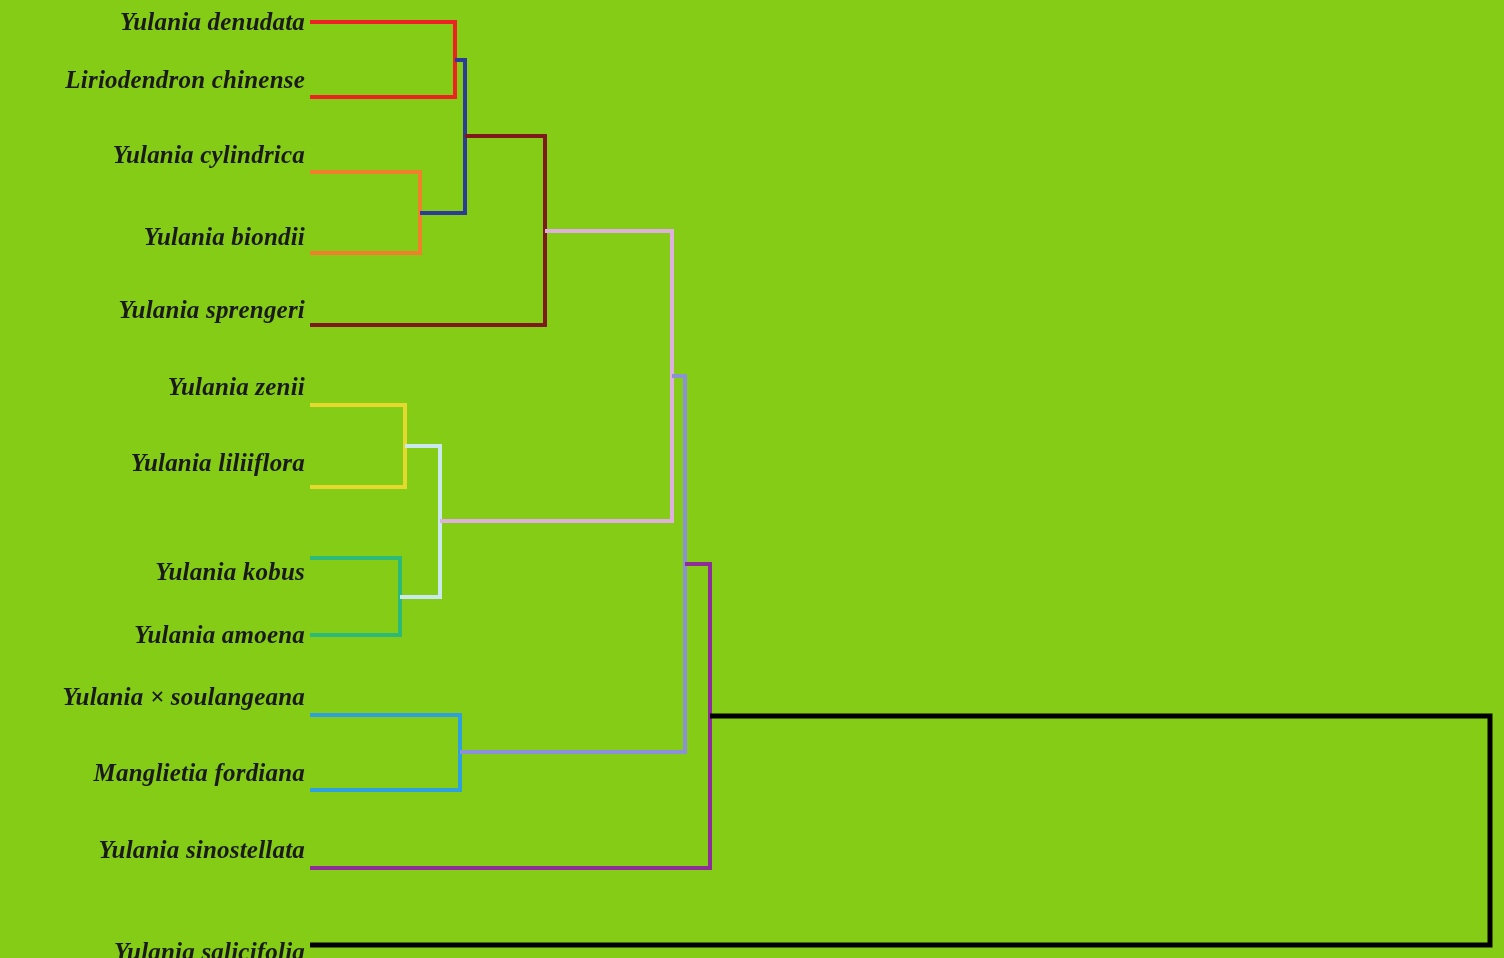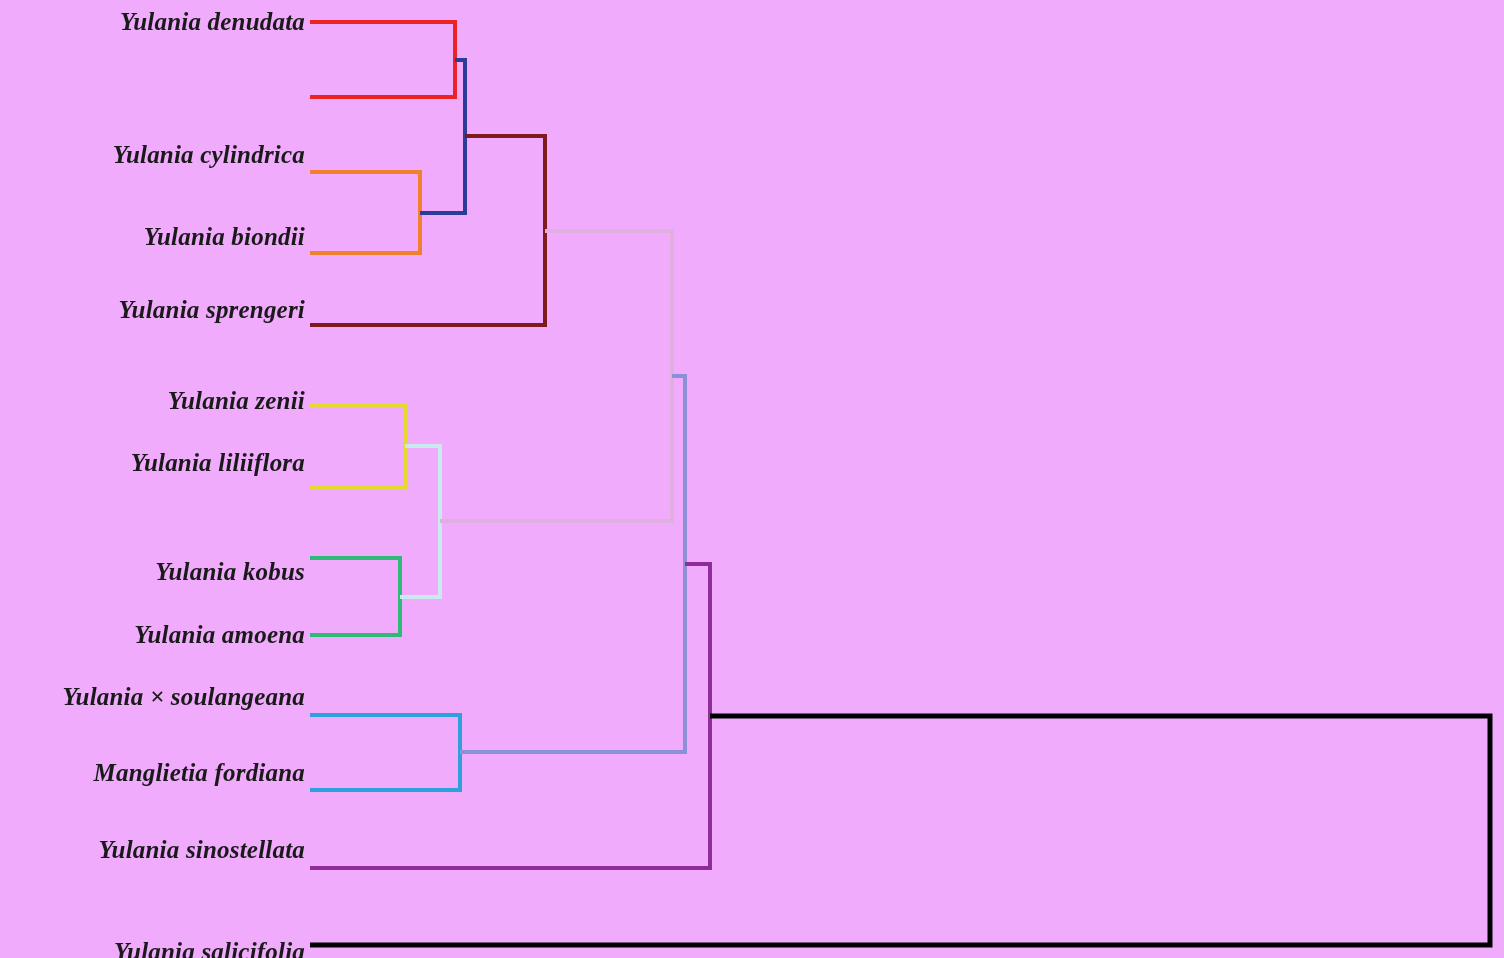--- a/index.html
+++ b/index.html
@@ -4,21 +4,21 @@
 <style>
   html, body {
     margin: 0;
     padding: 0;
     background: #ffffff;
   }
   .figure {
     position: relative;
     width: 1504px;
     height: 958px;
-    background: #f0abfc;
+    background: #84cc16;
     overflow: hidden;
     font-family: "Liberation Serif", "DejaVu Serif", serif;
   }
   .figure svg {
     position: absolute;
     left: 0;
     top: 0;
     width: 1504px;
     height: 958px;
   }
@@ -48,24 +48,25 @@
       <polyline points="310,558 400,558 400,635 310,635" fill="none" stroke="#2db977" stroke-width="4" stroke-linejoin="miter"></polyline>
       <polyline points="405,446 440,446 440,597 400,597" fill="none" stroke="#c9e9ef" stroke-width="4" stroke-linejoin="miter"></polyline>
       <polyline points="545,231 672,231 672,521 440,521" fill="none" stroke="#dfafe0" stroke-width="4" stroke-linejoin="miter"></polyline>
       <polyline points="310,715 460,715 460,790 310,790" fill="none" stroke="#2da0dd" stroke-width="4" stroke-linejoin="miter"></polyline>
       <polyline points="672,376 685,376 685,752 460,752" fill="none" stroke="#8c90d6" stroke-width="4" stroke-linejoin="miter"></polyline>
       <polyline points="685,564 710,564 710,868 310,868" fill="none" stroke="#8e2d9a" stroke-width="4" stroke-linejoin="miter"></polyline>
       <polyline points="710,716 1490,716 1490,945 310,945" fill="none" stroke="#000000" stroke-width="5" stroke-linejoin="miter"></polyline>
     </svg>
 
   <div class="taxon" style="top: 22px;">Yulania denudata</div>
+  <div class="taxon" style="top: 80px;">Liriodendron chinense</div>
   <div class="taxon" style="top: 155px; text-align: center;">Yulania cylindrica</div>
   <div class="taxon" style="top: 237px;">Yulania biondii</div>
   <div class="taxon" style="top: 310px; font-style: italic;">Yulania sprengeri</div>
-  <div class="taxon" style="top: 401px;">Yulania zenii</div>
+  <div class="taxon" style="top: 387px;">Yulania zenii</div>
   <div class="taxon" style="top: 463px;">Yulania liliiflora</div>
   <div class="taxon" style="top: 572px;">Yulania kobus</div>
   <div class="taxon" style="top: 635px;">Yulania amoena</div>
   <div class="taxon" style="top: 773px;">Manglietia fordiana</div>
   <div class="taxon" style="top: 697px;">Yulania × soulangeana</div>
   <div class="taxon" style="top: 850px;">Yulania sinostellata</div>
   <div class="taxon" style="top: 952px;">Yulania salicifolia</div>
 </div>
 
 </body></html>

